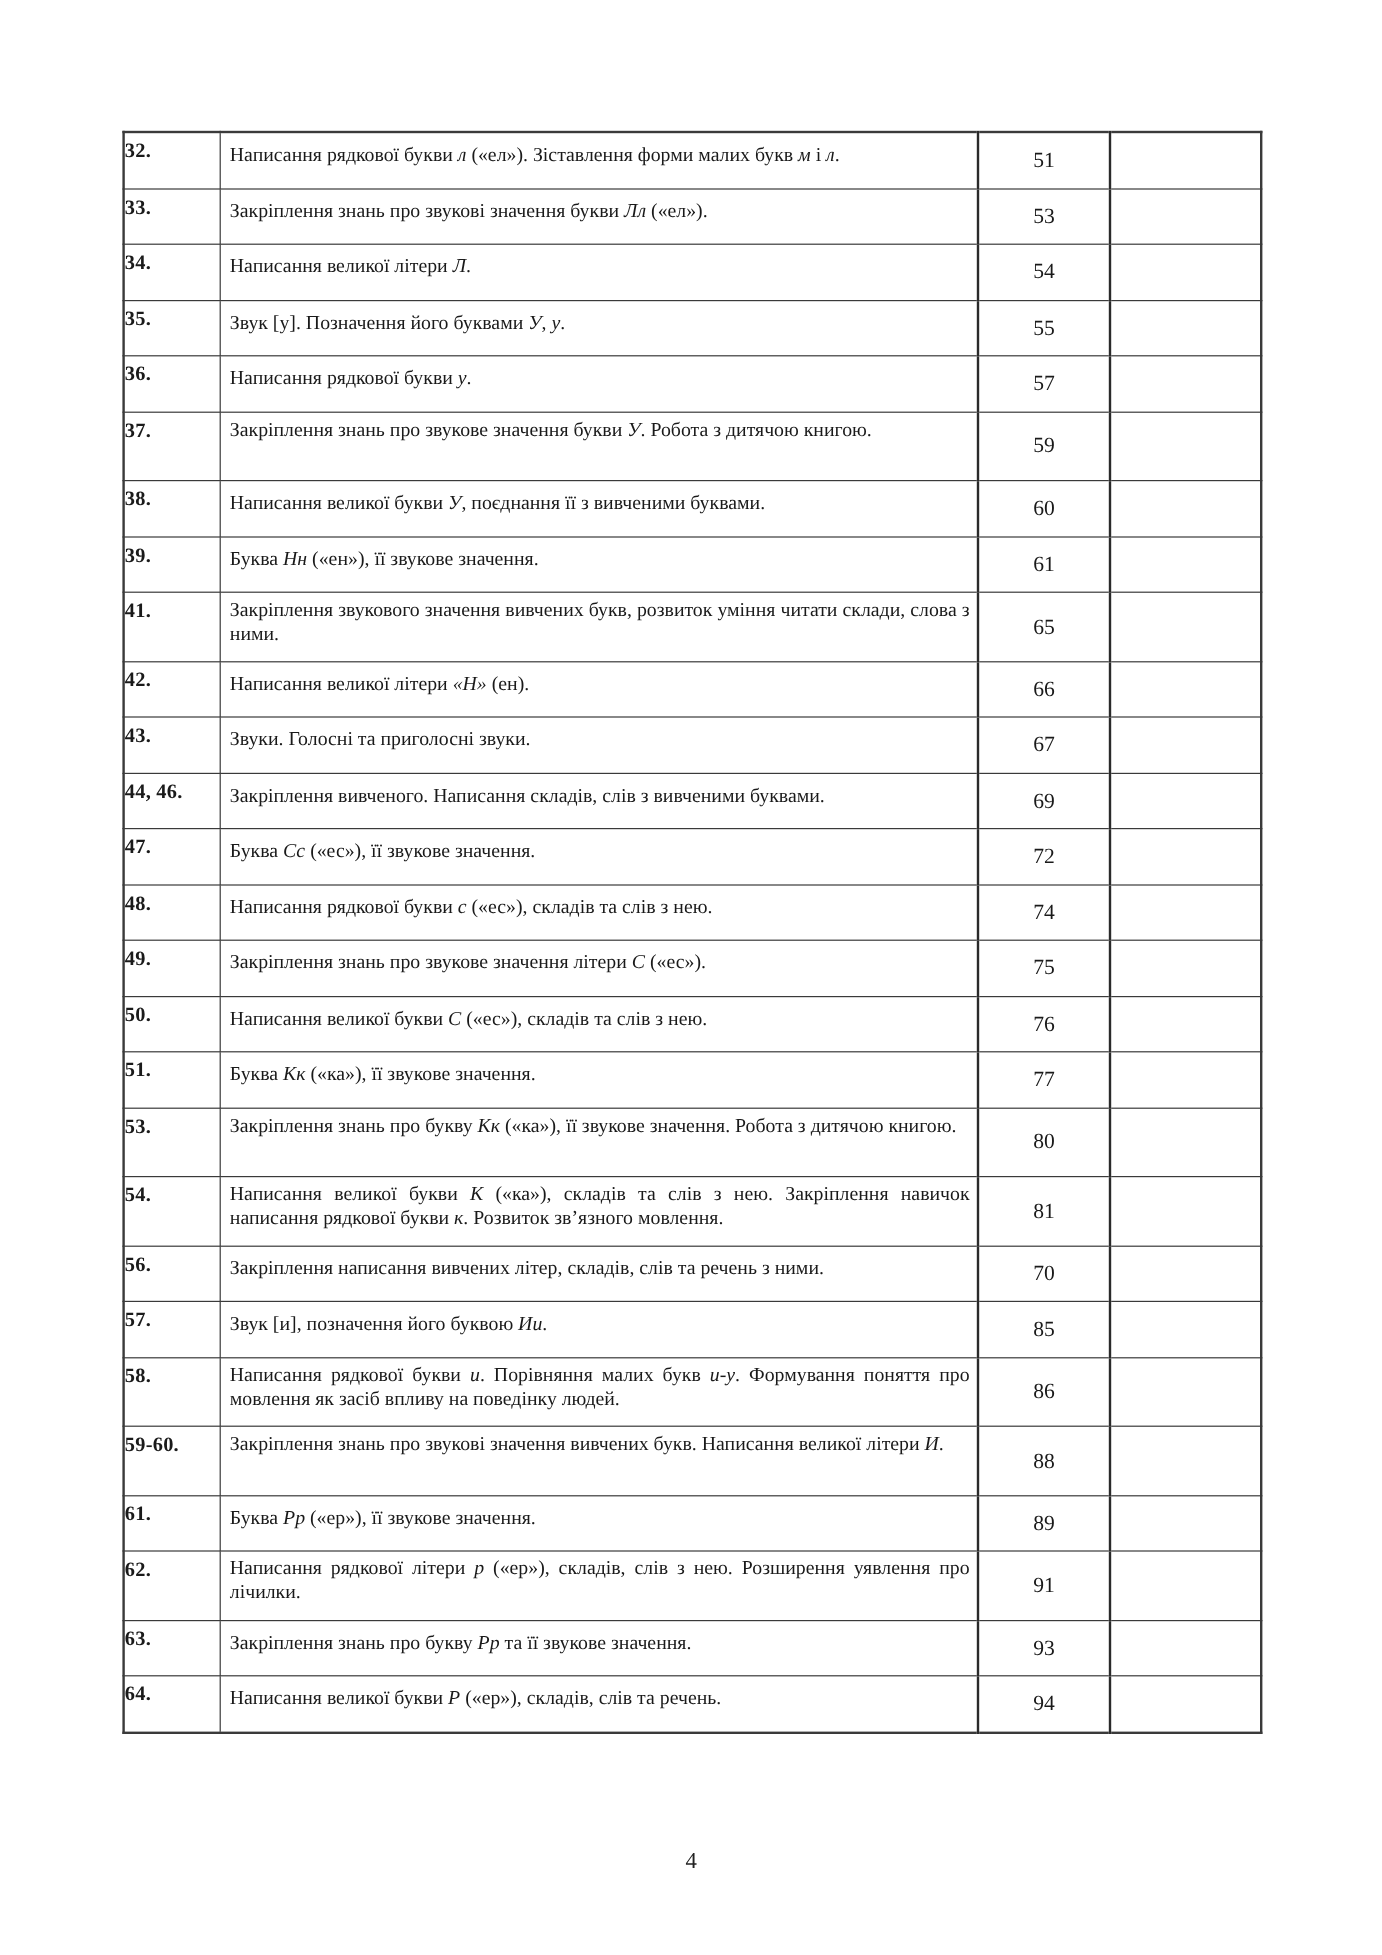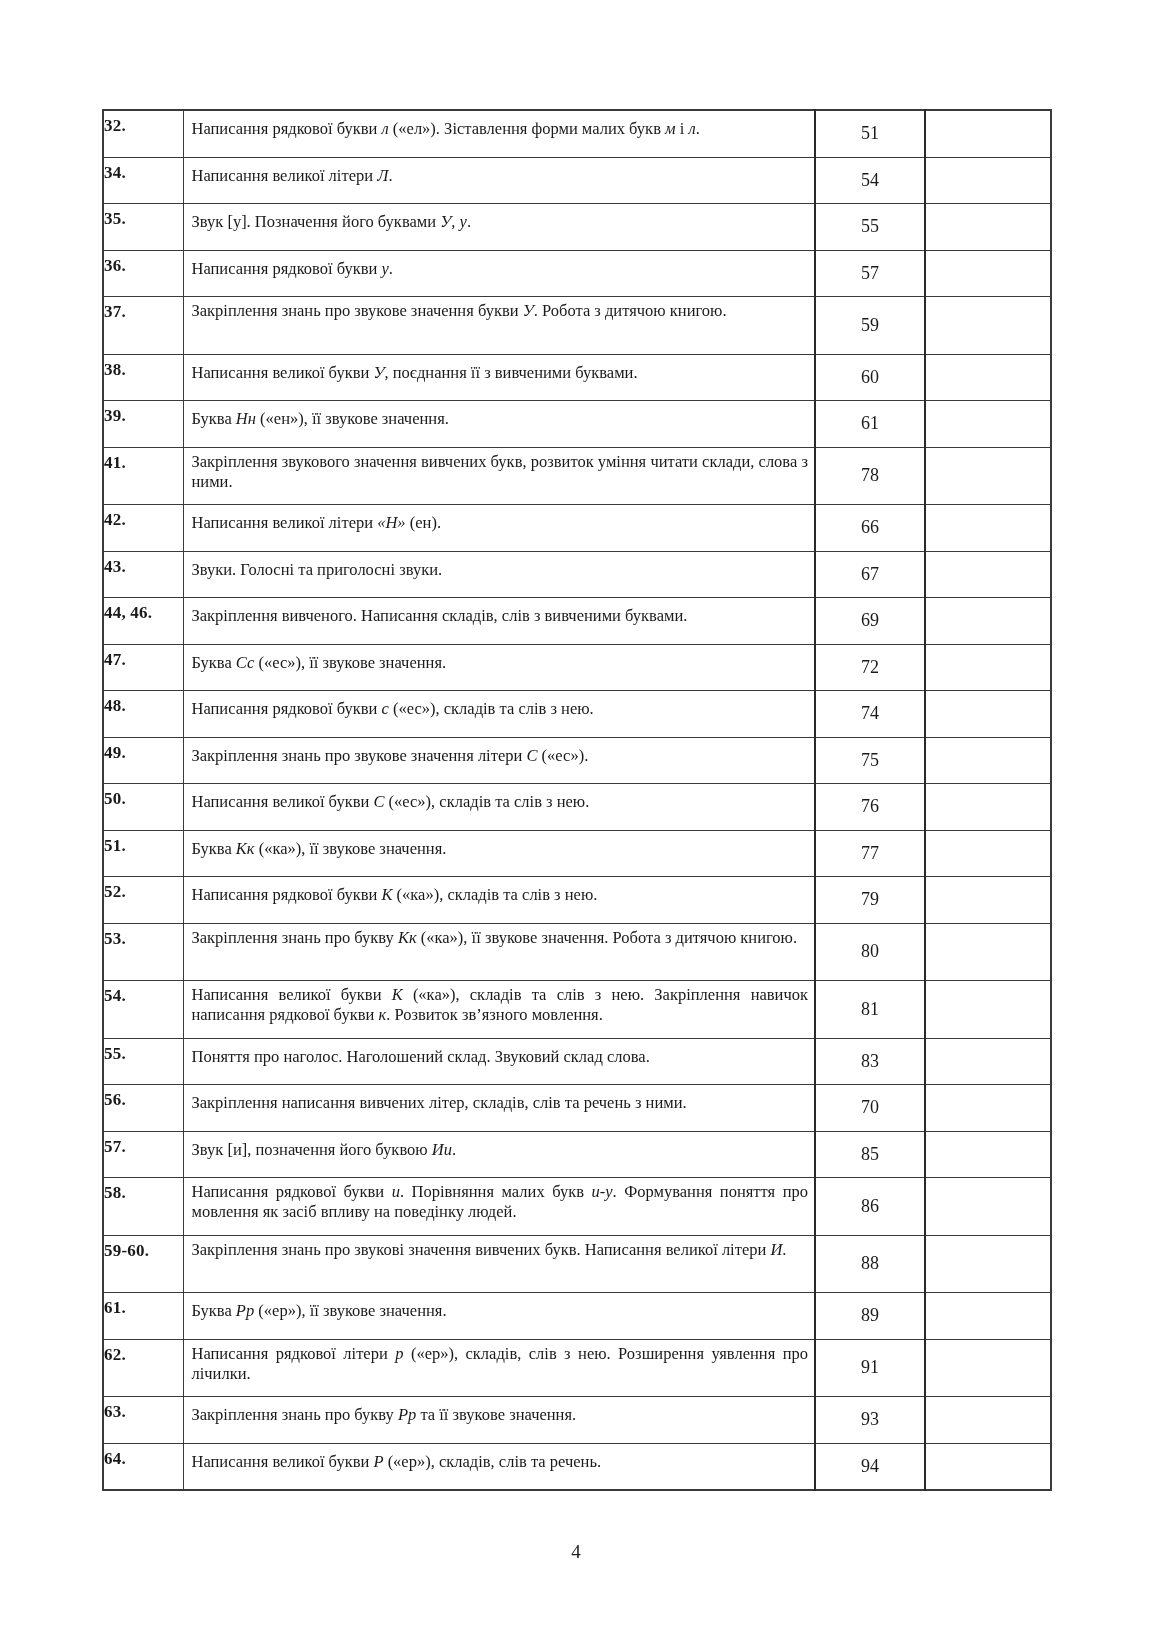--- a/index.html
+++ b/index.html
@@ -81,20 +81,26 @@
     <col class="c-blank">
   </colgroup>
   <tbody id="table-body">
   <tr class="single">
     <td class="num">32.</td>
     <td class="topic">Написання рядкової букви <i>л</i> («ел»). Зіставлення форми малих букв <i>м</i> і <i>л</i>.</td>
     <td class="pg">51</td>
     <td class="blank"></td>
   </tr>
 
+  <tr class="single">
+    <td class="num">33.</td>
+    <td class="topic">Закріплення знань про звукові значення букви <i>Лл</i> («ел»).</td>
+    <td class="pg">53</td>
+    <td class="blank"></td>
+  </tr>
 
   <tr class="single">
     <td class="num">34.</td>
     <td class="topic">Написання великої літери <i>Л</i>.</td>
     <td class="pg">54</td>
     <td class="blank"></td>
   </tr>
 
   <tr class="single">
     <td class="num">35.</td>
@@ -128,21 +134,21 @@
     <td class="num">39.</td>
     <td class="topic">Буква <i>Нн</i> («ен»), її звукове значення.</td>
     <td class="pg">61</td>
     <td class="blank"></td>
   </tr>
 
 
   <tr class="double">
     <td class="num">41.</td>
     <td class="topic">Закріплення звукового значення вивчених букв, розвиток уміння читати склади, слова з ними.</td>
-    <td class="pg">78</td>
+    <td class="pg">65</td>
     <td class="blank"></td>
   </tr>
 
   <tr class="single">
     <td class="num">42.</td>
     <td class="topic">Написання великої літери <i>«Н»</i> (ен).</td>
     <td class="pg">66</td>
     <td class="blank"></td>
   </tr>
 
@@ -189,47 +195,35 @@
     <td class="blank"></td>
   </tr>
 
   <tr class="single">
     <td class="num">51.</td>
     <td class="topic">Буква <i>Кк</i> («ка»), її звукове значення.</td>
     <td class="pg">77</td>
     <td class="blank"></td>
   </tr>
 
-  <tr class="single">
-    <td class="num">52.</td>
-    <td class="topic">Написання рядкової букви <i>К</i> («ка»), складів та слів з нею.</td>
-    <td class="pg">79</td>
-    <td class="blank"></td>
-  </tr>
 
   <tr class="double">
     <td class="num">53.</td>
     <td class="topic">Закріплення знань про букву <i>Кк</i> («ка»), її звукове значення. Робота з дитячою книгою.</td>
     <td class="pg">80</td>
     <td class="blank"></td>
   </tr>
 
   <tr class="double">
     <td class="num">54.</td>
     <td class="topic">Написання великої букви <i>К</i> («ка»), складів та слів з нею. Закріплення навичок написання рядкової букви <i>к</i>. Розвиток зв’язного мовлення.</td>
     <td class="pg">81</td>
     <td class="blank"></td>
   </tr>
 
-  <tr class="single">
-    <td class="num">55.</td>
-    <td class="topic">Поняття про наголос. Наголошений склад. Звуковий склад слова.</td>
-    <td class="pg">83</td>
-    <td class="blank"></td>
-  </tr>
 
   <tr class="single">
     <td class="num">56.</td>
     <td class="topic">Закріплення написання вивчених літер, складів, слів та речень з ними.</td>
     <td class="pg">70</td>
     <td class="blank"></td>
   </tr>
 
   <tr class="single">
     <td class="num">57.</td>

